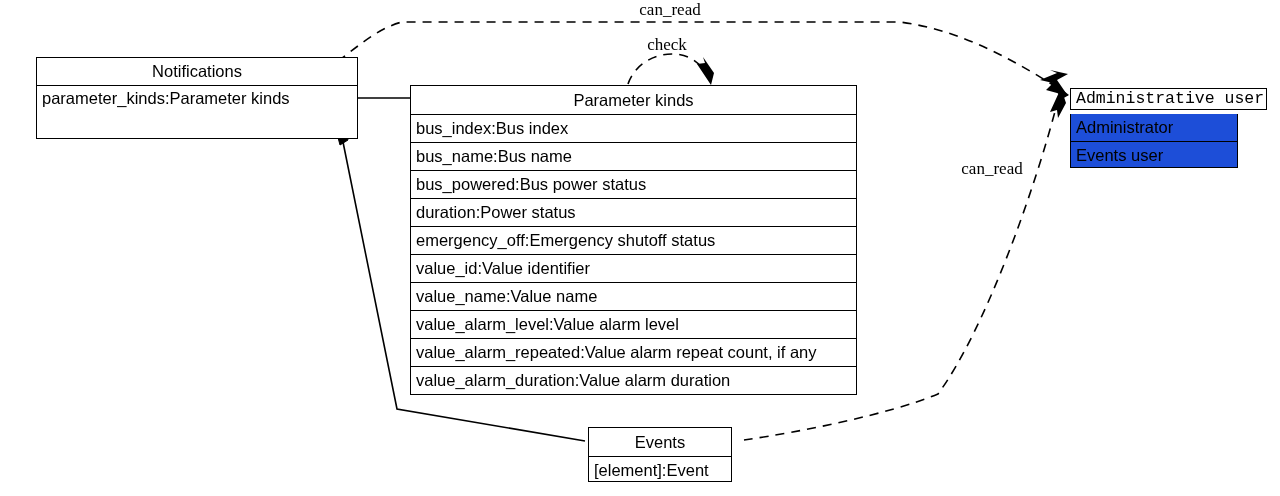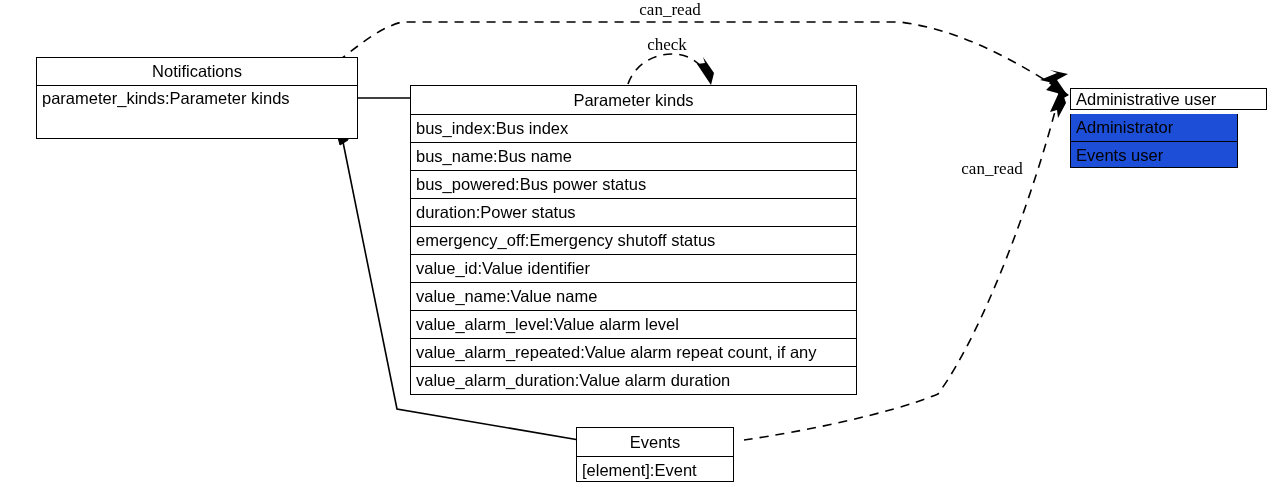--- a/index.html
+++ b/index.html
@@ -83,20 +83,21 @@
     height: 310px;
   }
   #node-parameter-kinds .node-title { height: 28px; }
   #node-parameter-kinds .node-row { height: 28px; }
   
   #node-admin-user {
     left: 1070px;
     top: 88px;
     width: 197px;
     height: 22px;
+    font-family: Liberation Mono, monospace;
   }
   #node-admin-user .node-title {
     height: 100%;
     justify-content: flex-start;
     padding-left: 5px;
   }
   #node-admin-enum {
     position: absolute;
     left: 1070px;
     top: 114px;
@@ -107,23 +108,23 @@
     border-top: none;
     background: #1d4ed8;
   }
   #node-admin-enum .node-row {
     height: 27px;
     border-top: 1.6px solid #000000;
   }
   #node-admin-enum .node-row:first-child { border-top: none; }
   
   #node-events {
-    left: 576px;
+    left: 588px;
     top: 427px;
-    width: 158px;
+    width: 144px;
     height: 55px;
   }
   #node-events .node-title { height: 28px; }
   #node-events .node-row { height: 27px; }
 </style>
 </head>
 <body>
 
 <div id="canvas">
 

